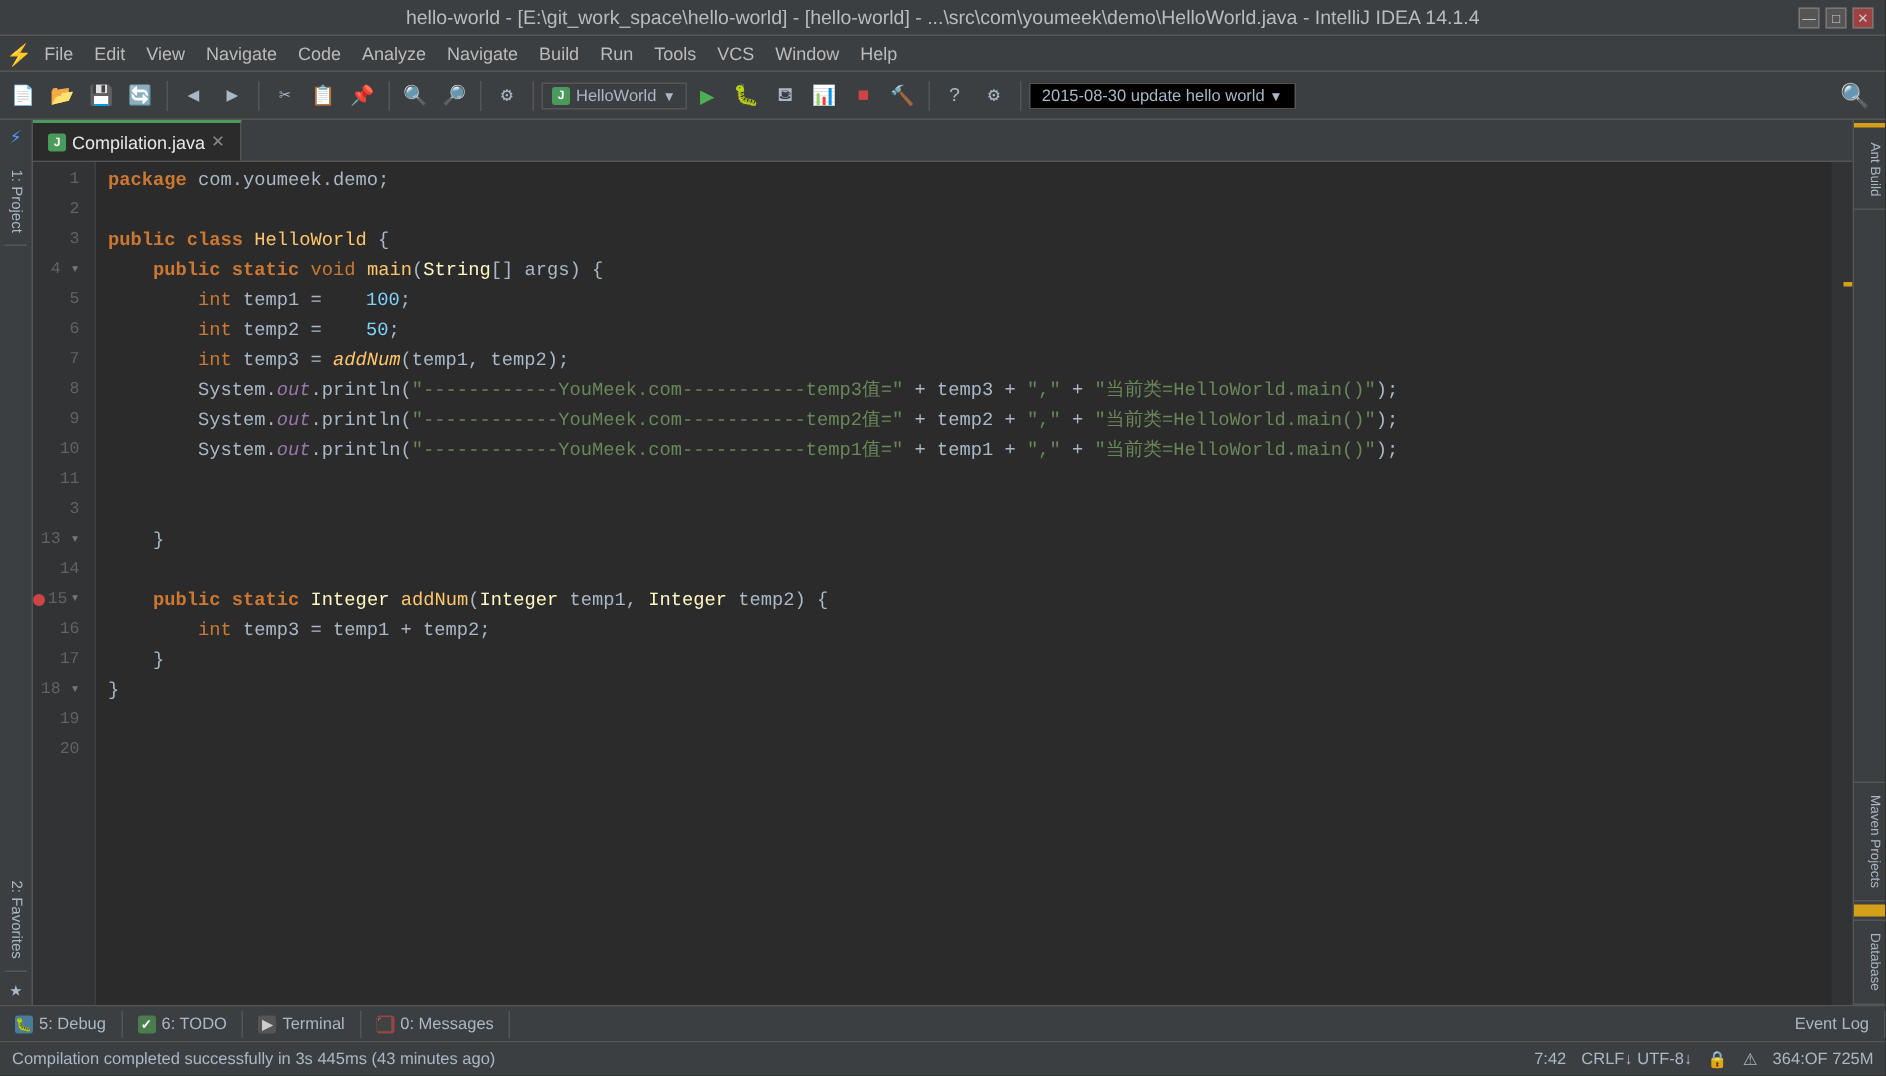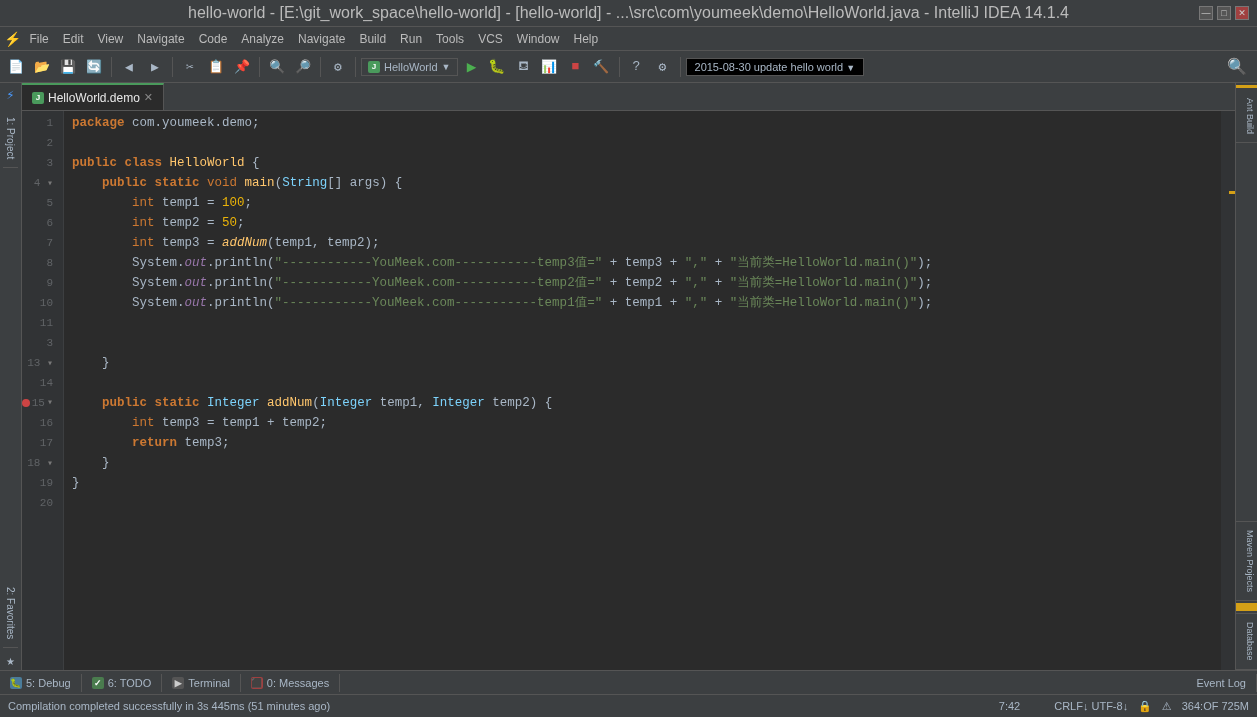--- a/index.html
+++ b/index.html
@@ -215,25 +215,25 @@
       line-height: 20px;
       white-space: pre;
       font-size: 12.5px;
       display: flex;
       align-items: center;
     }
 
     
     .kw { color: #cc7832; font-weight: bold; } 
     .kw2 { color: #cc7832; } 
-    .cls { color: #7dd3fc; } 
+    .cls { color: #fef9c3; } 
     .cls-def { color: #ffc66d; } 
     .method { color: #ffc66d; } 
     .str { color: #6a8759; } 
-    .num { color: #eab308; } 
+    .num { color: #7dd3fc; margin-left: 22px; } 
     .sys { color: #a9b7c6; } 
     .out-word { color: #9876aa; } 
     .italic { font-style: italic; }
     .plain { color: #a9b7c6; } 
 
     
     #right-sidebar {
       width: 22px;
       background: #3c3f41;
       border-left: 1px solid #555;
@@ -341,21 +341,21 @@
     .intellij-logo {
       font-size: 14px;
       color: #4a9aff;
       font-weight: bold;
     }
   </style>
 </head>
 <body>
 
 <div id="title-bar">
-  <span style="font-family:Arial,sans-serif;font-size:16px;">hello-world - [E:\git_work_space\hello-world] - [hello-world] - ...\src\com\youmeek\demo\HelloWorld.java - IntelliJ IDEA 14.1.4</span>
+  <span style="font-family:Arial,sans-serif;font-size:13px;">hello-world - [E:\git_work_space\hello-world] - [hello-world] - ...\src\com\youmeek\demo\HelloWorld.java - IntelliJ IDEA 14.1.4</span>
   <div id="title-bar-controls">
     <div class="title-btn">—</div>
     <div class="title-btn">□</div>
     <div class="title-btn" style="background:#a04040;">✕</div>
   </div>
 </div>
 
 <div id="menu-bar">
   <span class="intellij-logo">⚡</span>
   <div class="menu-item">File</div>
@@ -427,21 +427,21 @@
     <div style="flex:1;"></div>
     <div class="lp-tab" style="writing-mode:vertical-rl;font-size:10px;padding:8px 2px;">2: Favorites</div>
     <div style="width:20px;height:20px;display:flex;align-items:center;justify-content:center;cursor:pointer;color:#a9b7c6;font-size:14px;">★</div>
   </div>
 
   <div style="flex:1;display:flex;flex-direction:column;overflow:hidden;">
 
     <div id="editor-tabs">
       <div class="editor-tab active">
         <span class="tab-icon">J</span>
-        <span>HelloWorld.demo</span>
+        <span>Compilation.java</span>
         <span class="tab-close">✕</span>
       </div>
     </div>
 
     <div id="editor-container">
 
       <div id="line-numbers">
         <span class="line-num">1</span>
         <span class="line-num">2</span>
         <span class="line-num">3</span>
@@ -588,25 +588,20 @@
           <span class="cls">Integer</span>
           <span class="plain"> temp2) {</span>
         </div>
 
         <div class="code-line">
           <span class="plain">        </span>
           <span class="kw2">int</span>
           <span class="plain"> temp3 = temp1 + temp2;</span>
         </div>
 
-        <div class="code-line">
-          <span class="plain">        </span>
-          <span class="kw">return</span>
-          <span class="plain"> temp3;</span>
-        </div>
 
         <div class="code-line">
           <span class="plain">    }</span>
         </div>
 
         <div class="code-line">
           <span class="plain">}</span>
         </div>
 
         <div class="code-line">&nbsp;</div>
@@ -647,22 +642,22 @@
       <span class="bottom-tab-icon messages-icon">⬛</span>
       <span>0: Messages</span>
     </div>
     <div style="flex:1;"></div>
     <div class="bottom-tab">
       <span>Event Log</span>
     </div>
   </div>
 
   <div id="status-bar">
-    <span style="color:#a9b7c6;font-size:11px;">Compilation completed successfully in 3s 445ms (51 minutes ago)</span>
+    <span style="color:#a9b7c6;font-size:11px;">Compilation completed successfully in 3s 445ms (43 minutes ago)</span>
     <div class="status-right">
       <span class="status-item">7:42</span>
-      <span class="status-item" style="cursor:pointer;margin-left:24px;">CRLF↓  UTF-8↓</span>
+      <span class="status-item" style="cursor:pointer;">CRLF↓  UTF-8↓</span>
       <span>🔒</span>
       <span>⚠</span>
       <span class="status-item" style="color:#a9b7c6;">364:OF 725M</span>
     </div>
   </div>
 </div>
 
 </body></html>

